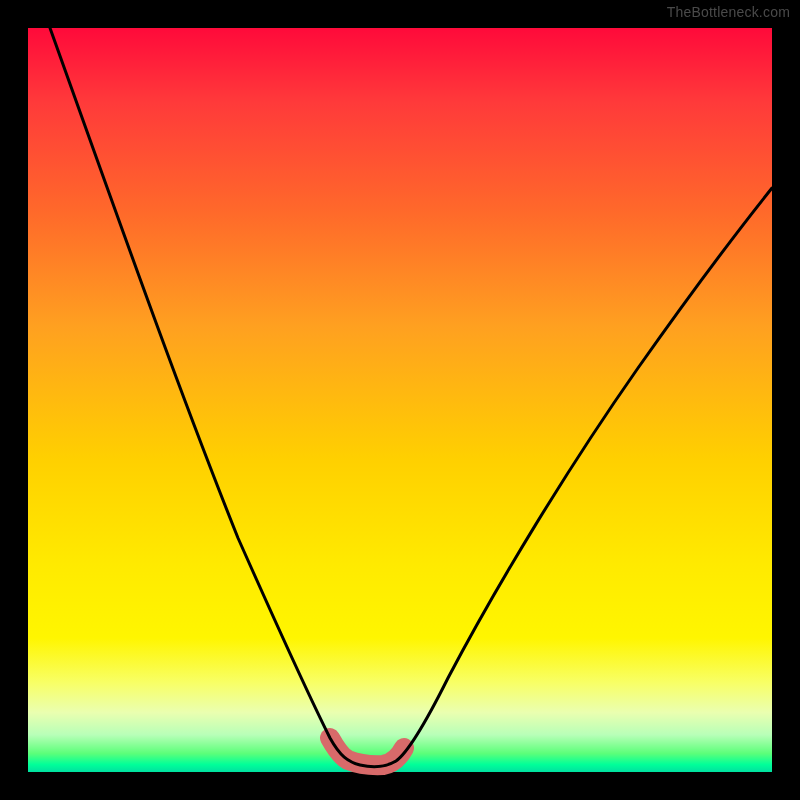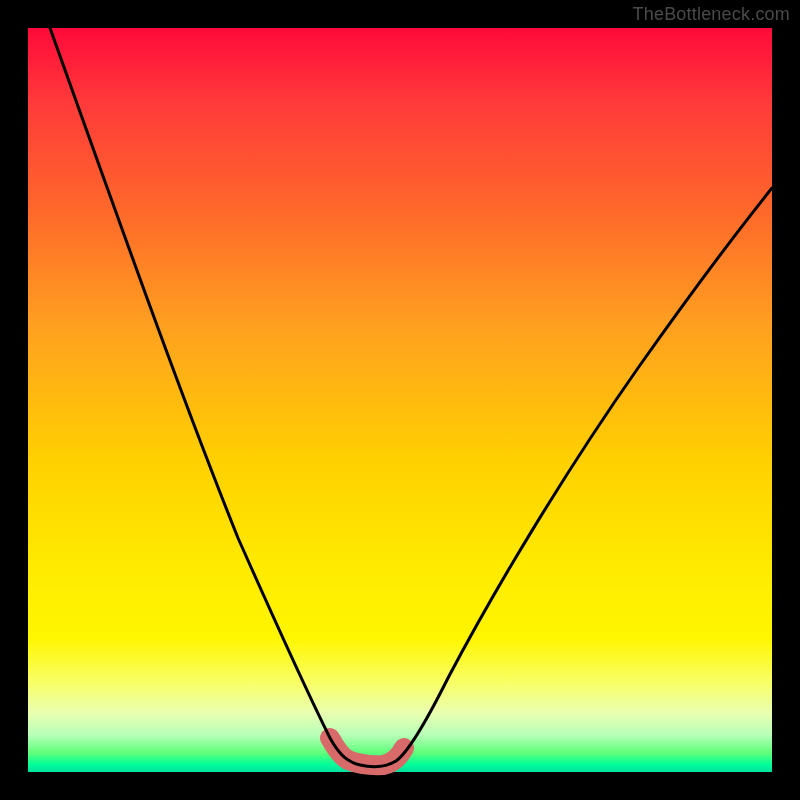--- a/index.html
+++ b/index.html
@@ -41,21 +41,21 @@
       #5cff7a 97.5%,
       #00ff99 99%,
       #00e0a0 100%
     );
   }
   .watermark {
     position: absolute;
     top: 4px;
     right: 10px;
     color: #4a4a4a;
-    font-size: 18px;
+    font-size: 14px;
     font-weight: 500;
     letter-spacing: 0.2px;
     user-select: none;
   }
   svg.curve {
     position: absolute;
     left: 0;
     top: 0;
     width: 744px;
     height: 744px;

